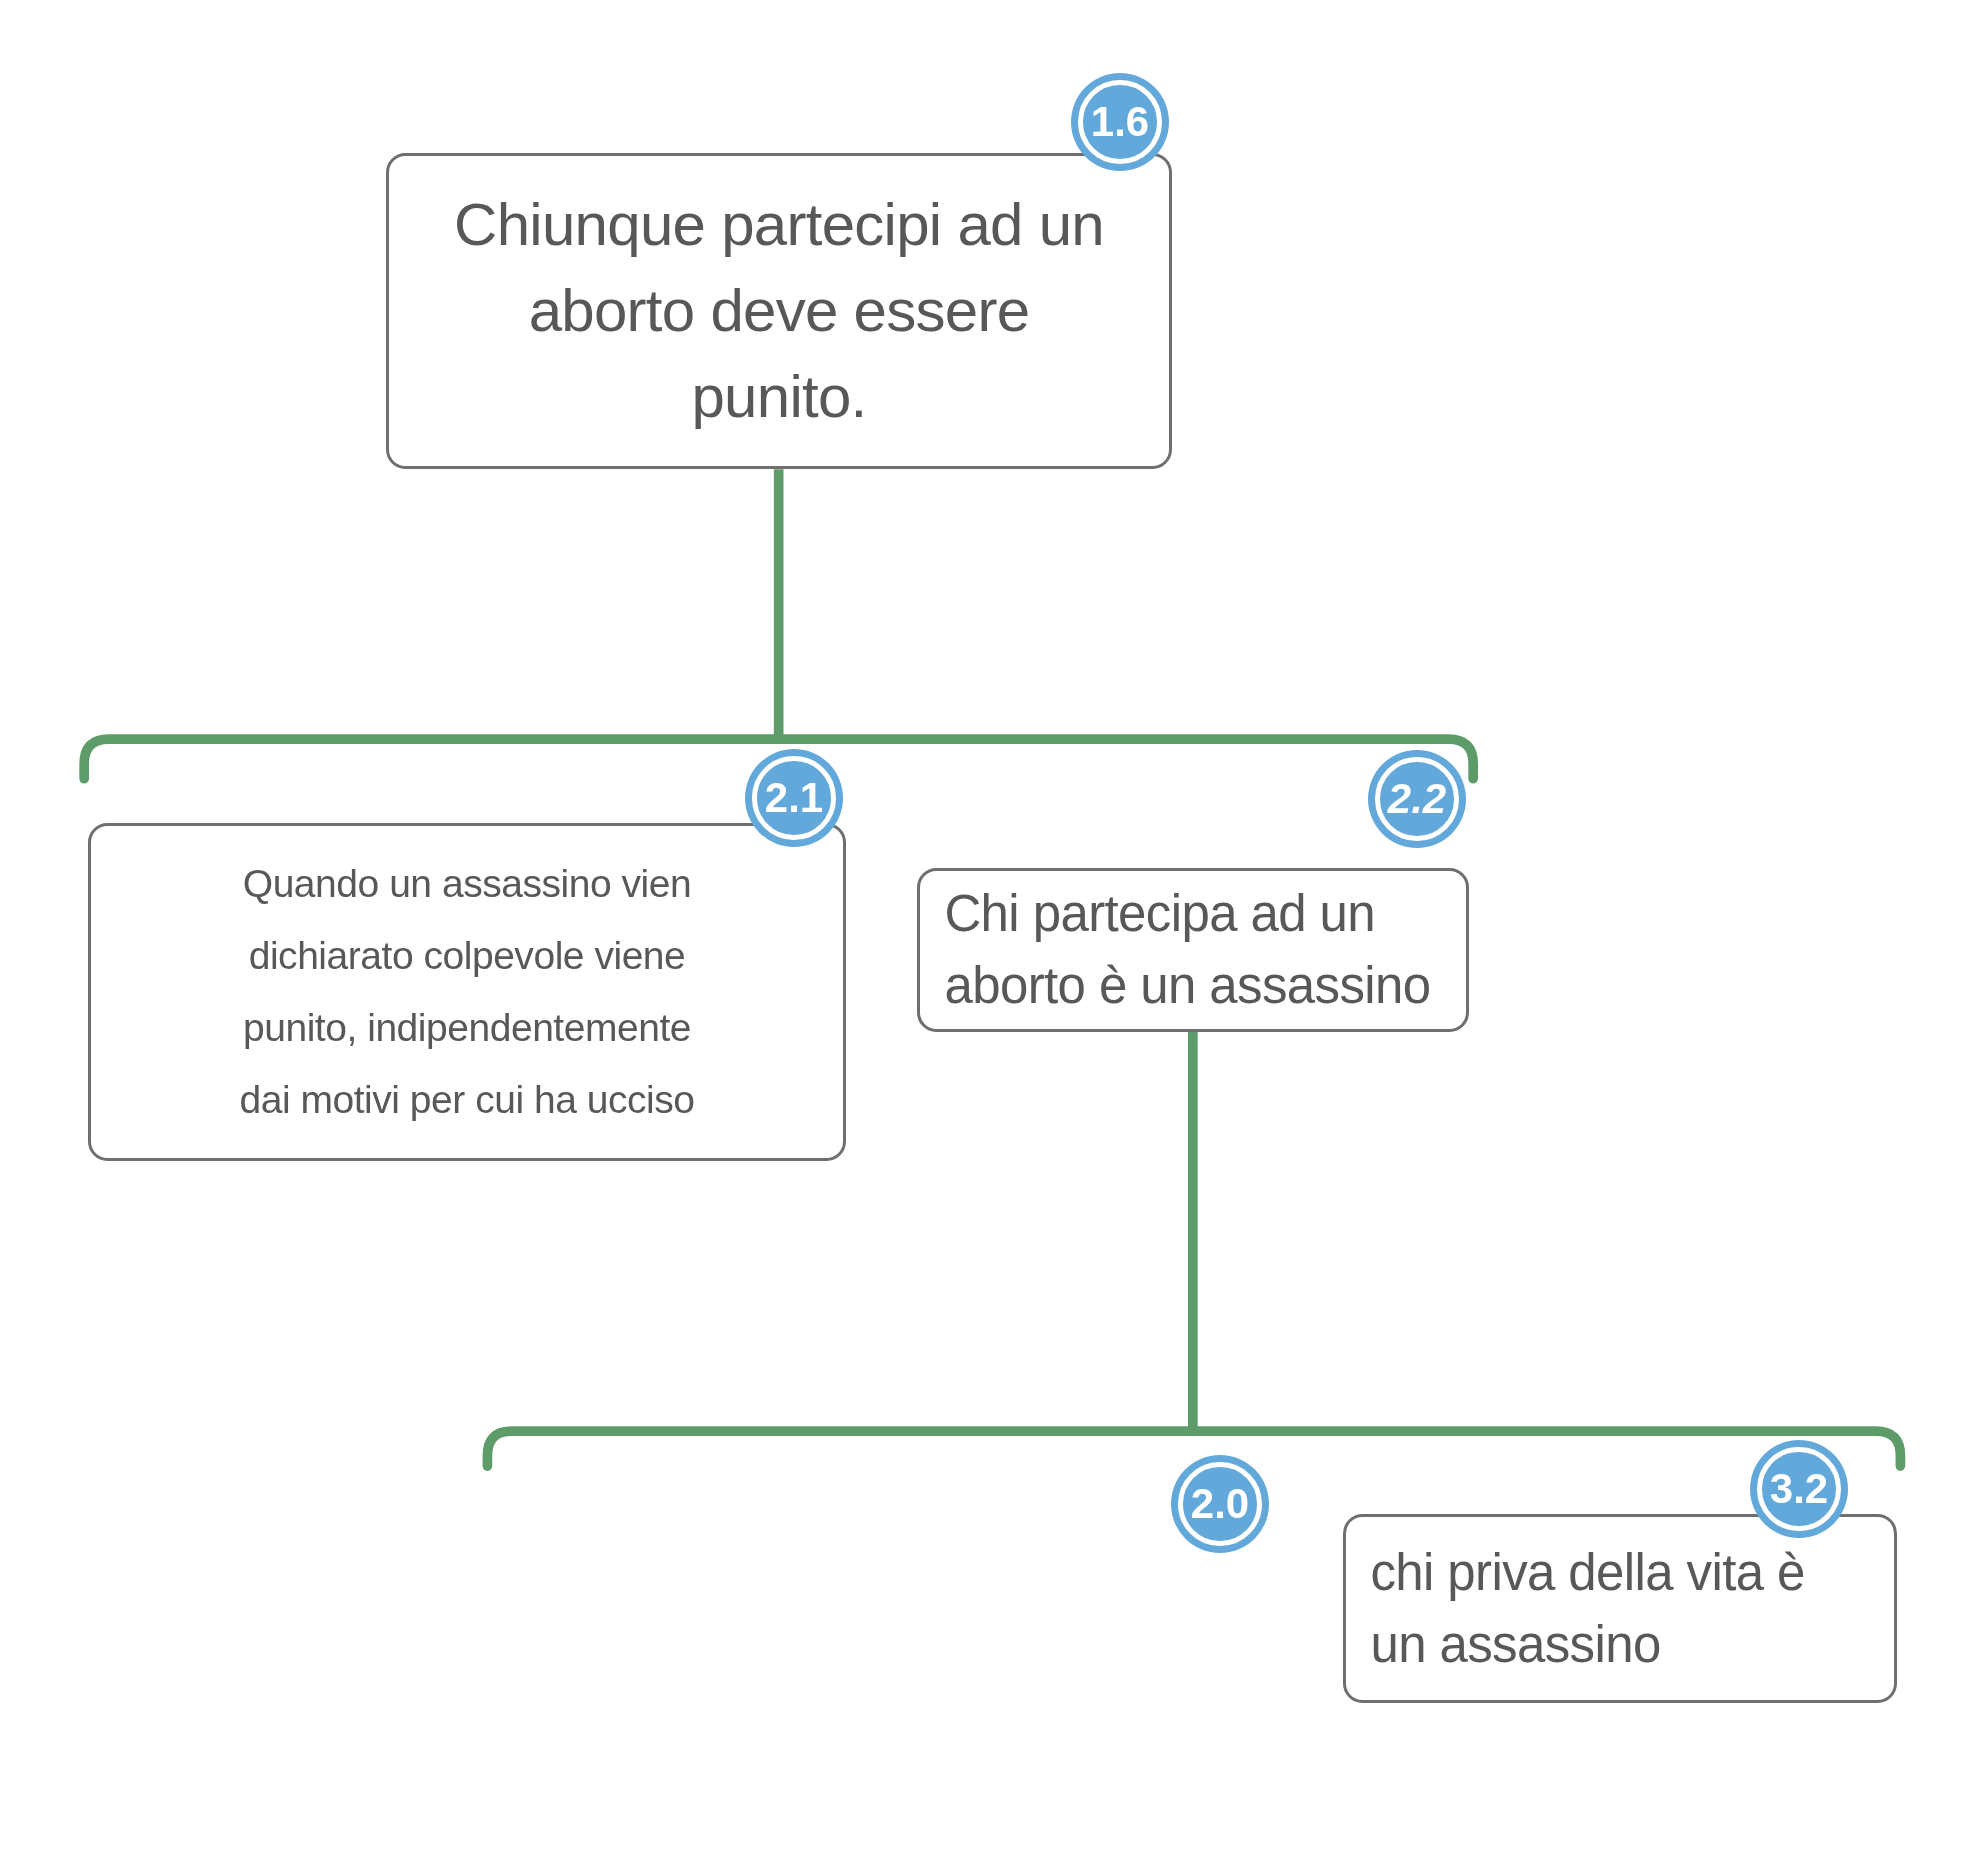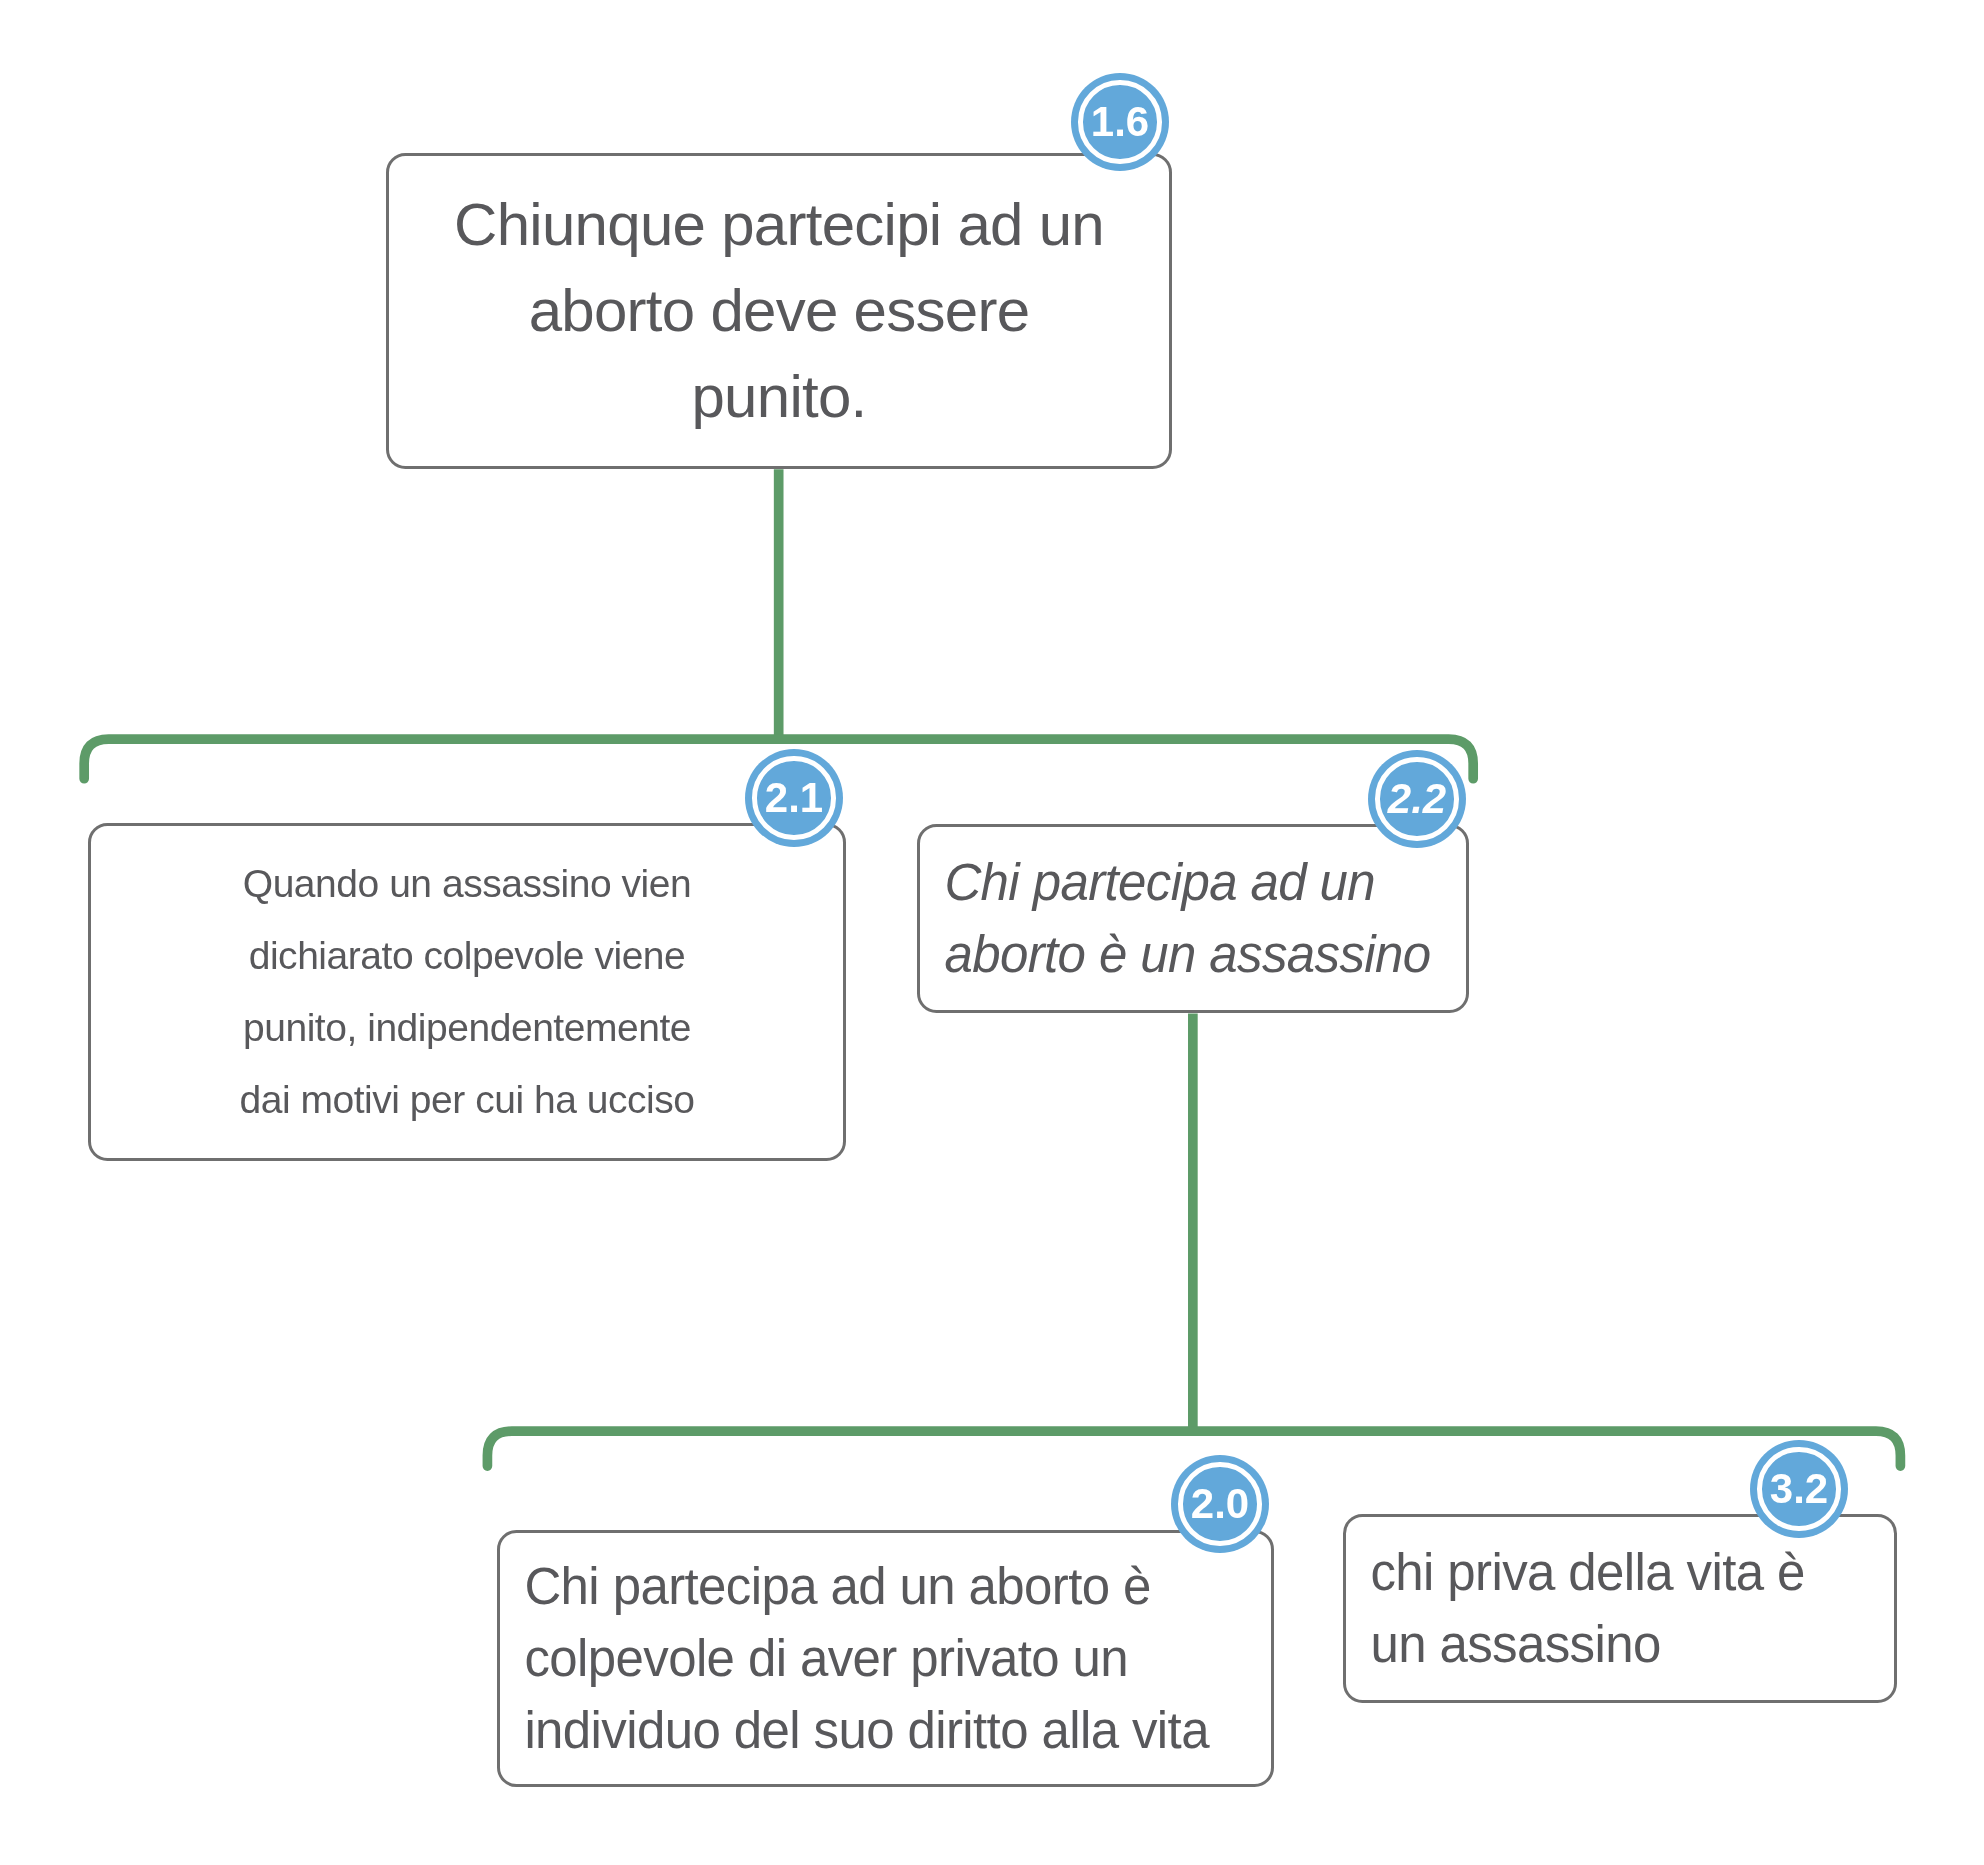--- a/index.html
+++ b/index.html
@@ -21,22 +21,22 @@
     border:3.4px solid var(--box-border,#6f6f6f);
     border-radius:19.4px;box-sizing:border-box;
     display:flex;flex-direction:column;justify-content:center;
     color:var(--text,#58585b);letter-spacing:-0.012em;
   }
   .node .txt{white-space:pre-line;}
   #box-1-1{left:386px;top:153px;width:786px;height:316px;
     font-size:60px;line-height:86px;text-align:center;padding:0 23px;}
   #box-2-1{left:88px;top:823px;width:758px;height:338px;
     font-size:39px;line-height:72px;text-align:center;padding:0 17px;}
-  #box-2-2{left:917px;top:824px;width:552px;height:189px;
-    font-size:51px;line-height:72px;text-align:left;padding:0 12.6px 0 24.4px;font-style:italic;}
+  #box-2-2{left:917px;top:868px;width:552px;height:164px;
+    font-size:51px;line-height:72px;text-align:left;padding:0 12.6px 0 24.4px;}
   #box-3-1{left:497px;top:1530px;width:777px;height:257px;
     font-size:51px;line-height:72px;text-align:left;padding:0 12.6px 0 24.4px;}
   #box-3-2{left:1343px;top:1514px;width:554px;height:189px;
     font-size:51px;line-height:72px;text-align:left;padding:0 12.6px 0 24.4px;}
   .badge{
     position:absolute;z-index:3;width:98px;height:98px;border-radius:50%;
     background:var(--accent,#62a8da);color:var(--badge-text,#ffffff);
     display:flex;align-items:center;justify-content:center;
     font-size:42px;font-weight:bold;letter-spacing:0;
   }
@@ -71,25 +71,20 @@
   <div class="node" id="box-2-1">
     <div class="txt">Quando un assassino vien
 dichiarato colpevole viene
 punito, indipendentemente
 dai motivi per cui ha ucciso</div>
   </div>
   <div class="node" id="box-2-2">
     <div class="txt">Chi partecipa ad un
 aborto è un assassino</div>
   </div>
-  <div class="node" id="box-3-1">
-    <div class="txt">Chi partecipa ad un aborto è
-colpevole di aver privato un
-individuo del suo diritto alla vita</div>
-  </div>
   <div class="node" id="box-3-2">
     <div class="txt">chi priva della vita è
 un assassino</div>
   </div>
 
   <div class="badge" id="badge-1-1">
     <span>1.6</span>
   </div>
   <div class="badge" id="badge-2-1">
     <span>2.1</span>

